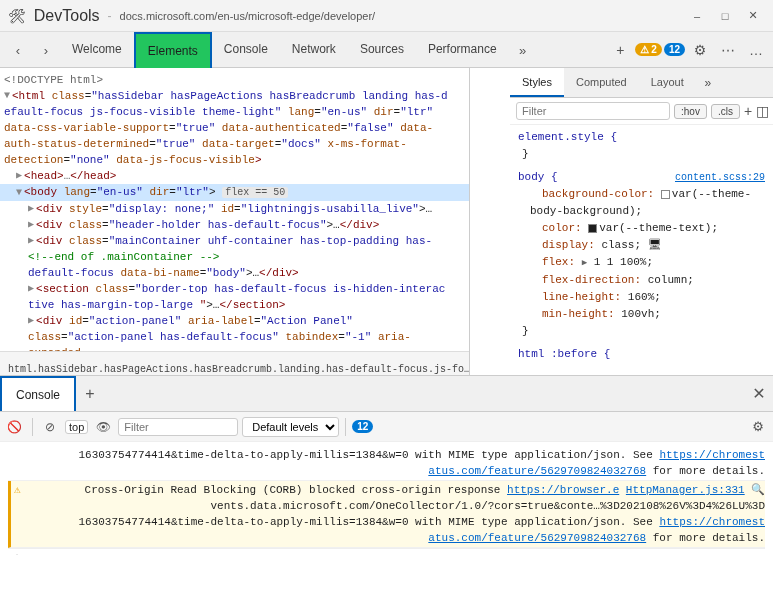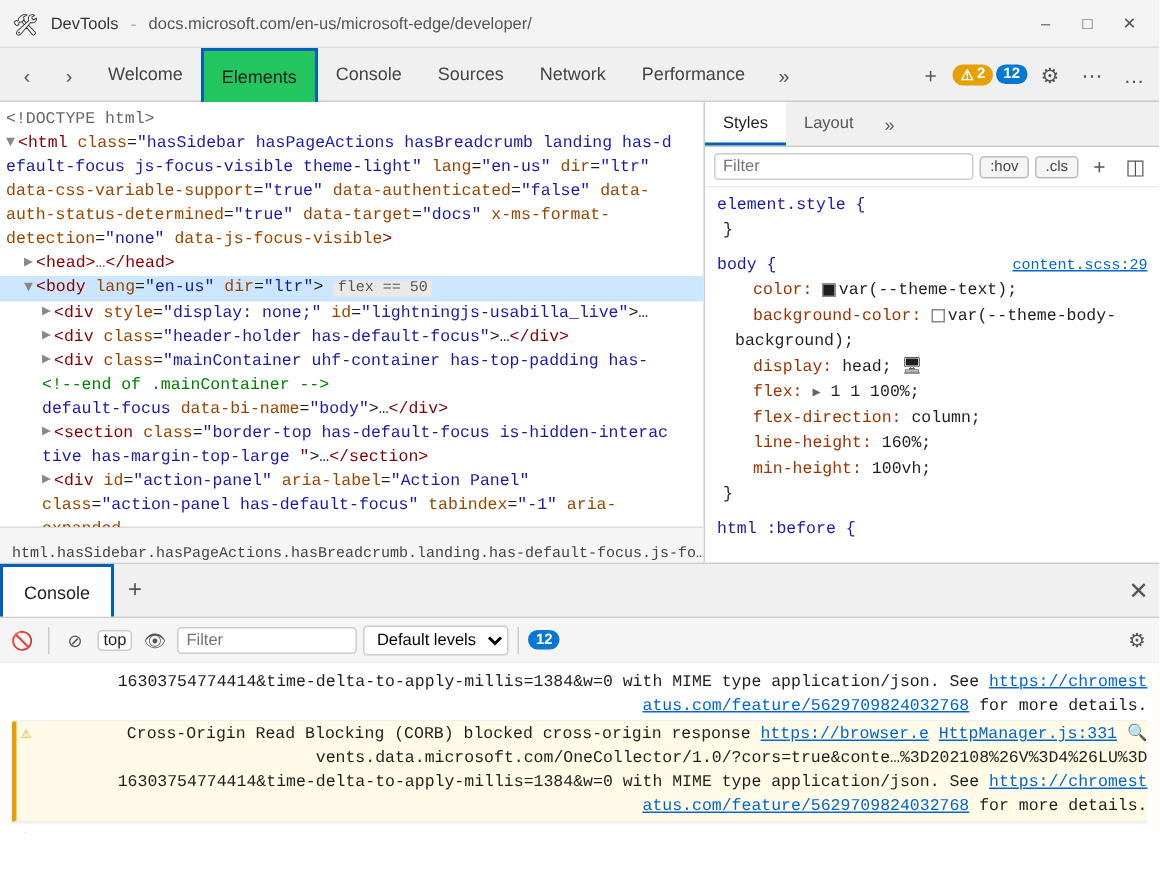--- a/index.html
+++ b/index.html
@@ -267,20 +267,21 @@
       cursor: pointer; font-size: 12px; color: #555;
       background: none; border: none; border-radius: 2px;
     }
     .console-level-select {
       padding: 2px 4px;
       font-size: 11px;
       border: 1px solid #ccc;
       border-radius: 3px;
       background: #fff;
       cursor: pointer;
+      text-align: right;
     }
     .console-filter-input {
       flex: 1;
       border: 1px solid #ccc;
       border-radius: 3px;
       padding: 2px 5px;
       font-size: 11px;
       outline: none;
     }
     .console-settings-btn {
@@ -314,21 +315,21 @@
       border-top: 1px solid #eee;
     }
     .console-prompt { color: #666; margin-right: 4px; font-size: 12px; }
     .console-input-field { flex: 1; border: none; outline: none; font-family: 'Courier New', monospace; font-size: 11px; }
   </style>
 </head>
 <body>
 
 <div class="titlebar">
   <span style="font-size:14px;">🛠</span>
-  <span style="font-size:11px; color:#333; font-weight:500;">DevTools</span>
+  <span style="font-size:16px; color:#333; font-weight:500;">DevTools</span>
   <span style="color:#aaa;">-</span>
   <span style="font-size:11px; color:#555; flex:1; overflow:hidden; text-overflow:ellipsis; white-space:nowrap;">docs.microsoft.com/en-us/microsoft-edge/developer/</span>
   <div class="titlebar-controls">
     <button class="titlebar-btn">–</button>
     <button class="titlebar-btn">□</button>
     <button class="titlebar-btn close">✕</button>
   </div>
 </div>
 
 <div class="devtools-tabbar">
@@ -337,24 +338,24 @@
   <div class="dt-tab">
       <span>Welcome</span>
     </div>
   <div class="dt-tab active" style="border:2px solid #005fb8; border-bottom:none; background:#22c55e;">
       <span>Elements</span>
     </div>
   <div class="dt-tab">
       <span>Console</span>
     </div>
   <div class="dt-tab">
+      <span>Network</span>
+    </div>
+  <div class="dt-tab">
       <span>Sources</span>
-    </div>
-  <div class="dt-tab">
-      <span>Network</span>
     </div>
   <div class="dt-tab">
       <span>Performance</span>
     </div>
   <button class="dt-tab-more">»</button>
   <div class="dt-tab-spacer"></div>
   <div class="dt-tab-actions">
     <button class="dt-icon-btn">+</button>
     <div class="dt-badge">
       <span>⚠</span>
@@ -362,21 +363,21 @@
     </div>
     <div class="dt-badge blue">
       <span>12</span>
     </div>
     <button class="dt-icon-btn">⚙</button>
     <button class="dt-icon-btn">⋯</button>
     <button class="dt-icon-btn">…</button>
   </div>
 </div>
 
-<div class="devtools-main" style="height: 307px;">
+<div class="devtools-main" style="height: 307px; gap: 40px;">
 
   <div class="elements-panel">
     <div class="elements-content">
       <div class="html-line indent-0">
         <span class="tag-gray">&lt;!DOCTYPE html&gt;</span>
       </div>
       <div class="html-line indent-0">
         <span class="tag-arrow">▼</span>
         <span><span class="tag-open">&lt;html</span> <span class="attr-name">class</span>=<span class="attr-value">"hasSidebar hasPageActions hasBreadcrumb landing has-d</span></span>
       </div>
@@ -438,20 +439,23 @@
     </div>
     <div class="elements-breadcrumb">
       <span>html.hasSidebar.hasPageActions.hasBreadcrumb.landing.has-default-focus.js-fo…</span>
     </div>
   </div>
 
   <div class="styles-panel">
     <div class="styles-tabs">
       <div class="styles-tab active">
           <span>Styles</span>
+        </div>
+      <div class="styles-tab">
+          <span>Computed</span>
         </div>
       <div class="styles-tab">
           <span>Layout</span>
         </div>
       <div class="styles-tab-more">»</div>
     </div>
     <div class="styles-filter-row">
       <input class="styles-filter-input" placeholder="Filter" style="">
       <button class="styles-filter-btn">:hov</button>
       <button class="styles-filter-btn">.cls</button>
@@ -468,30 +472,30 @@
           <span class="css-rule-brace" style="margin-left:4px;">}</span>
         </div>
       </div>
 
       <div class="css-rule-block">
         <div>
           <span class="css-rule-selector">body {</span>
           <span class="css-rule-source">content.scss:29</span>
         </div>
         <div class="css-prop">
+          <span class="css-prop">background-color:</span>
+          <span class="css-val"> <span class="css-val-color" style="background:#fff;"></span>var(--theme-body-background);</span>
+        </div>
+        <div class="css-prop">
           <span class="css-prop">color:</span>
           <span class="css-val"> <span class="css-val-color" style="background:#1e1e1e;"></span>var(--theme-text);</span>
         </div>
         <div class="css-prop">
-          <span class="css-prop">background-color:</span>
-          <span class="css-val"> <span class="css-val-color" style="background:#fff;"></span>var(--theme-body-background);</span>
-        </div>
-        <div class="css-prop">
           <span class="css-prop">display:</span>
-          <span class="css-val"> head; 🖥</span>
+          <span class="css-val"> class; 🖥</span>
         </div>
         <div class="css-prop">
           <span class="css-prop">flex:</span>
           <span class="css-val"> <span class="css-val-arrow">▶</span> 1 1 100%;</span>
         </div>
         <div class="css-prop">
           <span class="css-prop">flex-direction:</span>
           <span class="css-val"> column;</span>
         </div>
         <div class="css-prop">

